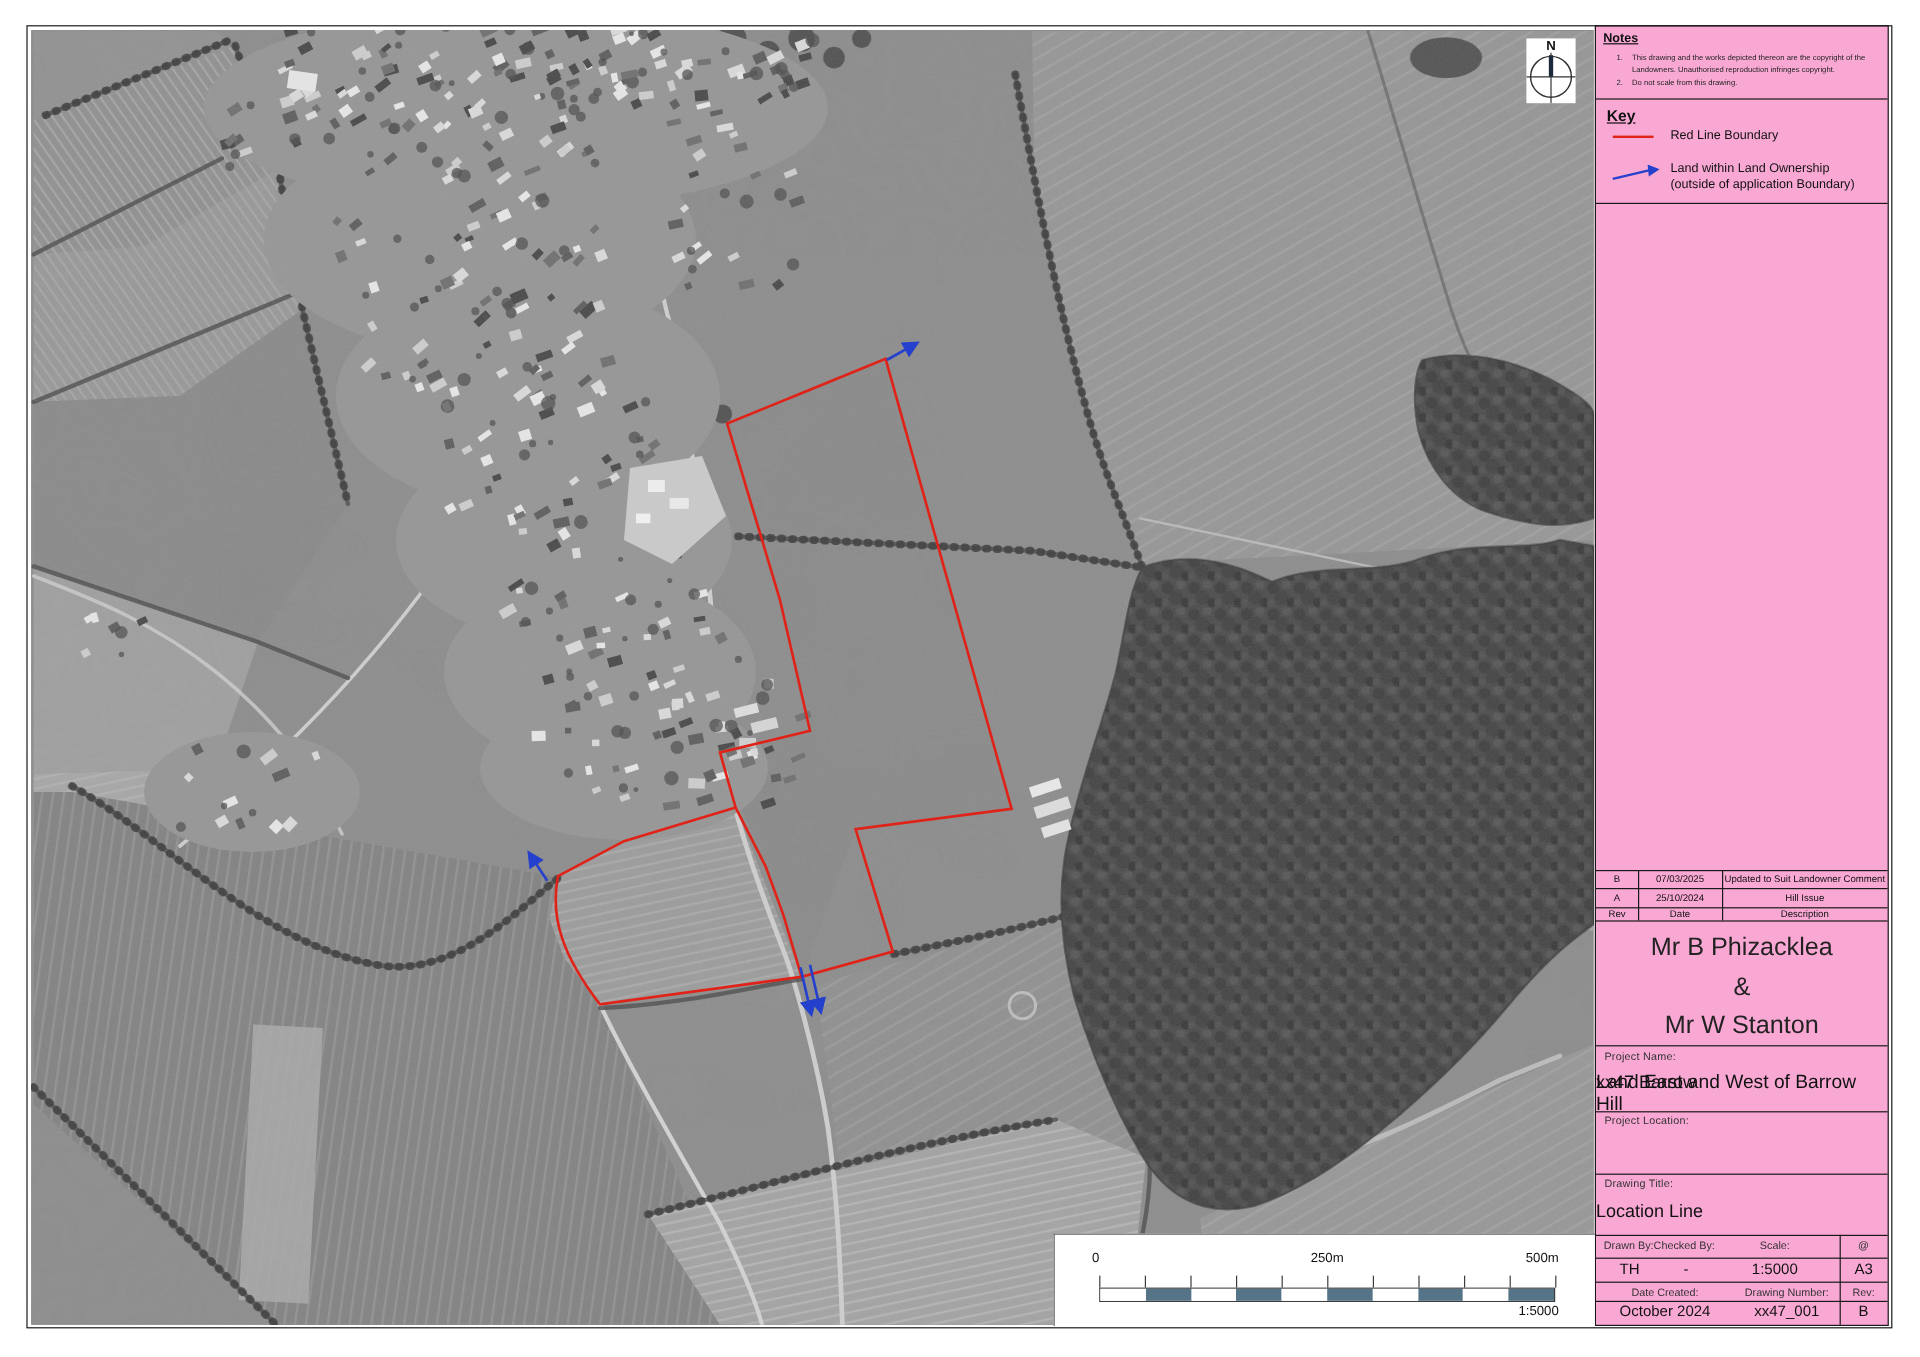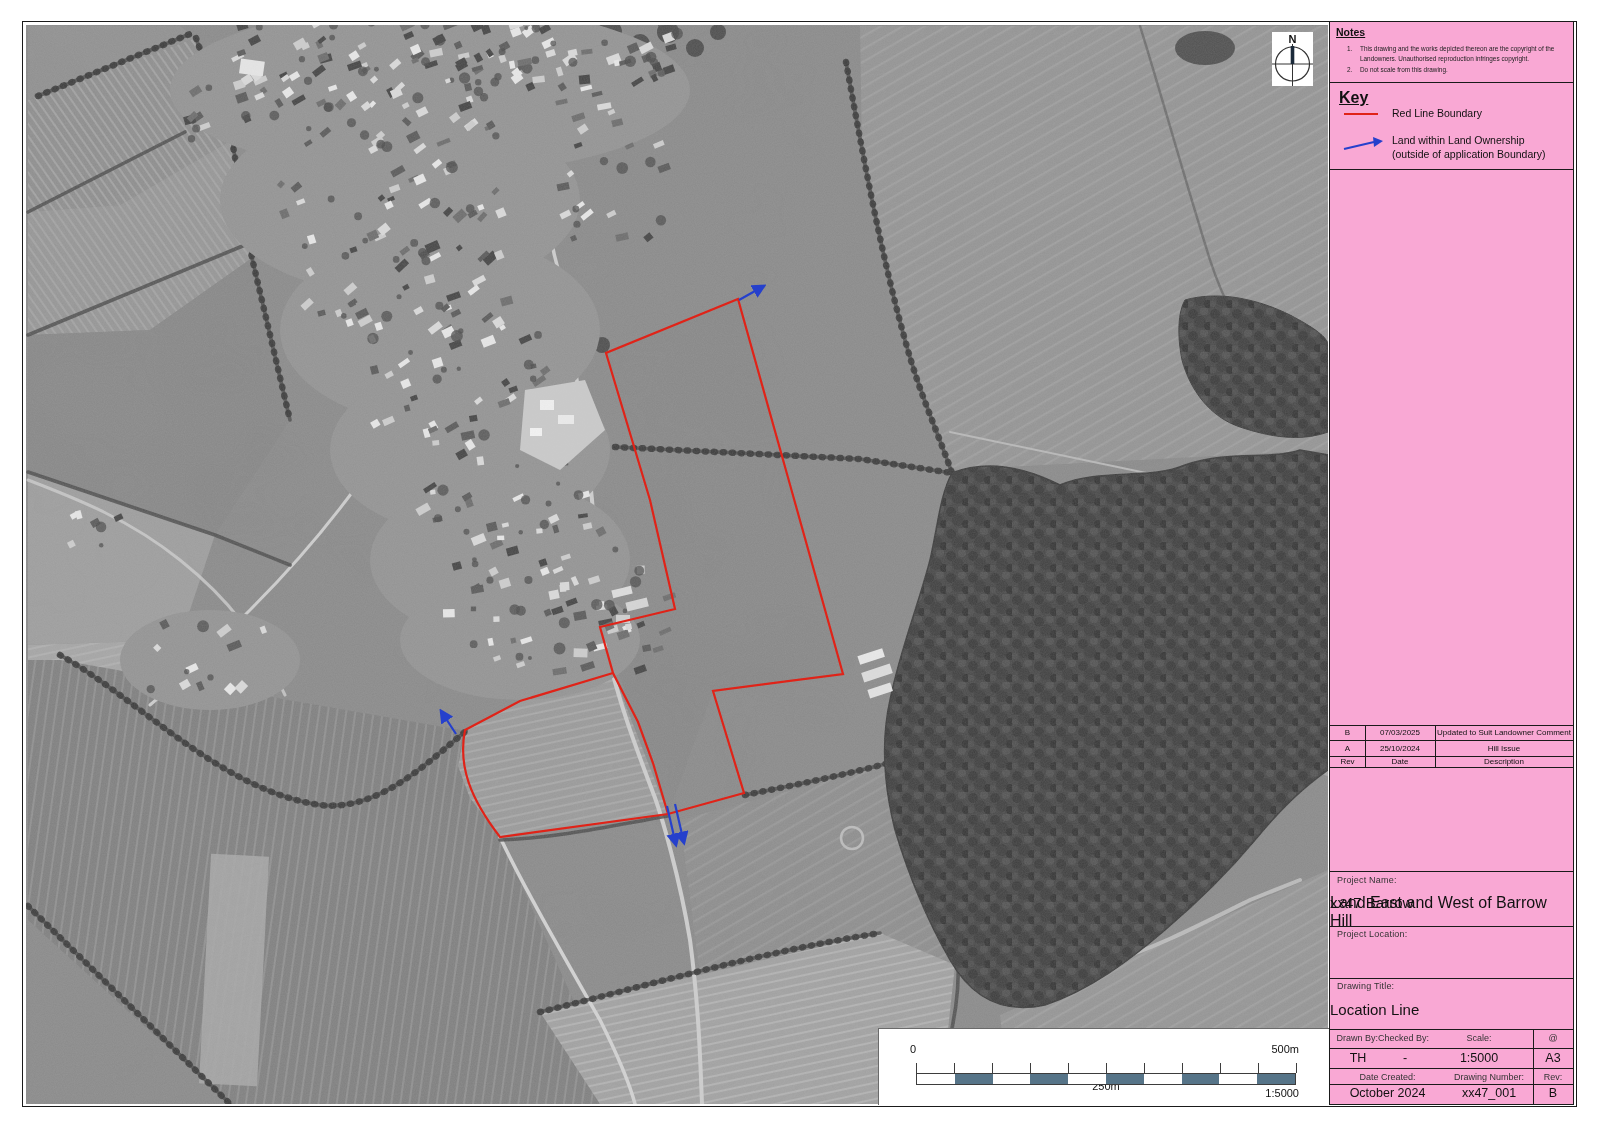--- a/index.html
+++ b/index.html
@@ -11,38 +11,38 @@
   .map svg{display:block;width:100%;height:100%;}
 
   
   .north{position:absolute;left:1272px;top:32px;width:41px;height:54px;background:#fff;z-index:3;}
   .north .n{position:absolute;left:0;right:0;top:1px;text-align:center;font-weight:bold;font-size:11px;}
 
   
   .sbar{position:absolute;left:878px;top:1028px;width:450px;height:76px;background:#fff;z-index:3;
         border-left:1px solid #6a6a6a;border-top:1px solid #6a6a6a;font-size:11px;}
   .sb-start{position:absolute;left:31px;top:14px;}
-  .sb-mid{position:absolute;left:0;width:454px;text-align:center;top:14px;margin-top:37px;}
+  .sb-mid{position:absolute;left:0;width:454px;text-align:center;top:14px;}
   .sb-end{position:absolute;right:30px;top:14px;}
   .sb-bar{position:absolute;left:37px;top:44px;width:380px;height:12px;border:1px solid #3d3d3d;
           display:flex;box-sizing:border-box;background:#fff;}
   .sb-seg{flex:1 1 auto;height:100%;}
   .sb-tick{position:absolute;top:34px;width:1px;height:10px;background:#3d3d3d;}
   .sb-ratio{position:absolute;right:30px;top:58px;}
 
   
   .tb{position:absolute;left:1329px;top:21px;width:243px;height:1082px;background:#f9a8d4;
       border:1.2px solid #1a1a1a;z-index:2;}
   .hline{position:absolute;left:0;right:0;height:0;border-top:1.1px solid #1a1a1a;}
   .vline{position:absolute;width:0;border-left:1.1px solid #1a1a1a;}
   .h-notes{left:6px;top:4px;font-size:10.5px;font-weight:bold;text-decoration:underline;position:absolute;}
   .note-row{display:flex;margin-bottom:2px;}
   .note-num{width:13px;flex:none;}
   .notes-body{position:absolute;left:17px;top:22px;right:10px;font-size:6.4px;line-height:1.5;color:#222;}
-  .h-key{left:9px;top:67px;font-size:16px;font-weight:bold;text-decoration:underline;position:absolute;}
+  .h-key{left:9px;top:67px;font-size:13px;font-weight:bold;text-decoration:underline;position:absolute;}
   .key-red{position:absolute;left:14px;top:91px;width:34px;height:0;border-top:2px solid #e02318;}
   .key-label1{position:absolute;left:62px;top:85px;font-size:10.5px;}
   .key-arrow{position:absolute;left:12px;top:115px;}
   .key-label2{position:absolute;left:62px;top:112px;width:170px;font-size:10.5px;line-height:1.3;}
   .rev-cell{position:absolute;font-size:8px;text-align:center;}
   .client{position:absolute;left:0;right:0;top:752px;text-align:center;font-size:21px;
           line-height:1.55;color:#222;}
   .slabel{position:absolute;left:7px;font-size:9px;color:#333;letter-spacing:.2px;}
   .svalue{position:absolute;left:0;right:0;color:#111;}
   .d-cell{position:absolute;text-align:center;font-size:9px;color:#333;}
@@ -757,20 +757,25 @@
       <div class="rev-cell" style="left:35px;width:70px;top:706px">07/03/2025</div>
       <div class="rev-cell" style="left:105px;width:138px;top:706px">Updated to Suit Landowner Comment</div>
       <div class="rev-cell" style="left:0;width:35px;top:722px">A</div>
       <div class="rev-cell" style="left:35px;width:70px;top:722px">25/10/2024</div>
       <div class="rev-cell" style="left:105px;width:138px;top:722px">Hill Issue</div>
       <div class="rev-cell" style="left:0;width:35px;top:735px">Rev</div>
       <div class="rev-cell" style="left:35px;width:70px;top:735px">Date</div>
       <div class="rev-cell" style="left:105px;width:138px;top:735px">Description</div>
     </div>
 
+    <div class="client">
+      <div>Mr B Phizacklea</div>
+      <div>&amp;</div>
+      <div>Mr W Stanton</div>
+    </div>
     <div class="hline" style="top:849px"></div>
 
     <div class="slabel" style="top:853px">Project Name:</div>
     <div class="svalue" style="top:872px;font-size:15px">xx47 Barrow</div>
     <div class="hline" style="top:904px"></div>
 
     <div class="slabel" style="top:907px">Project Location:</div>
     <div class="svalue" style="top:872px;font-size:16px">Land East and West of Barrow Hill</div>
     <div class="hline" style="top:956px"></div>
 

